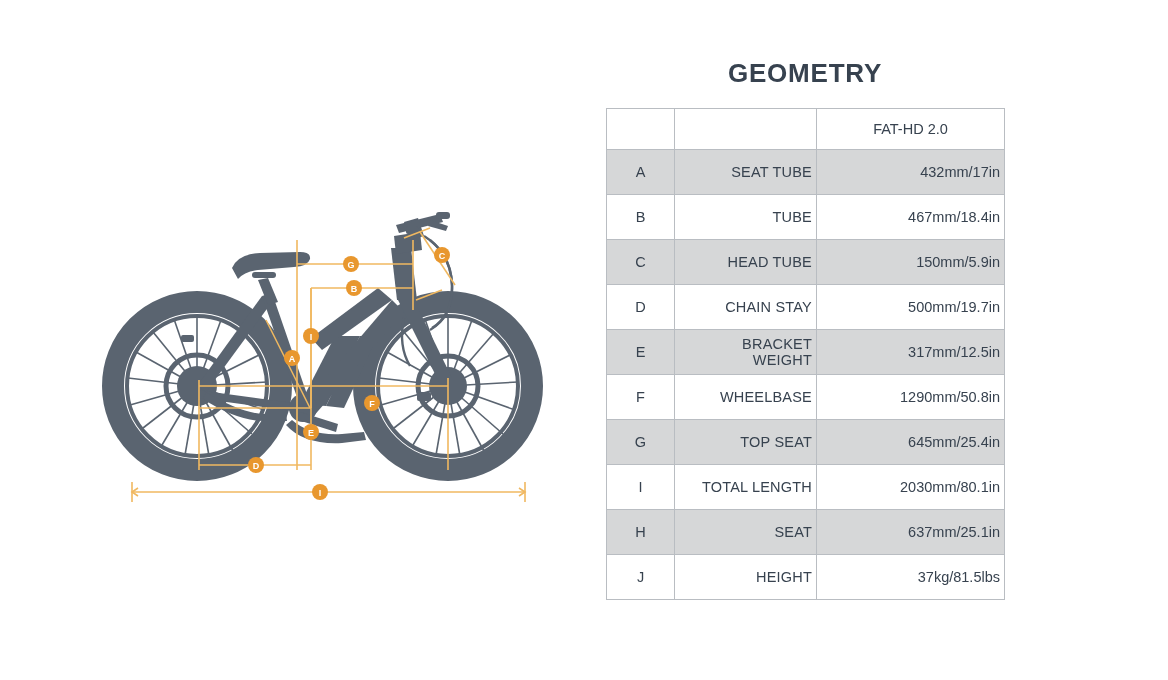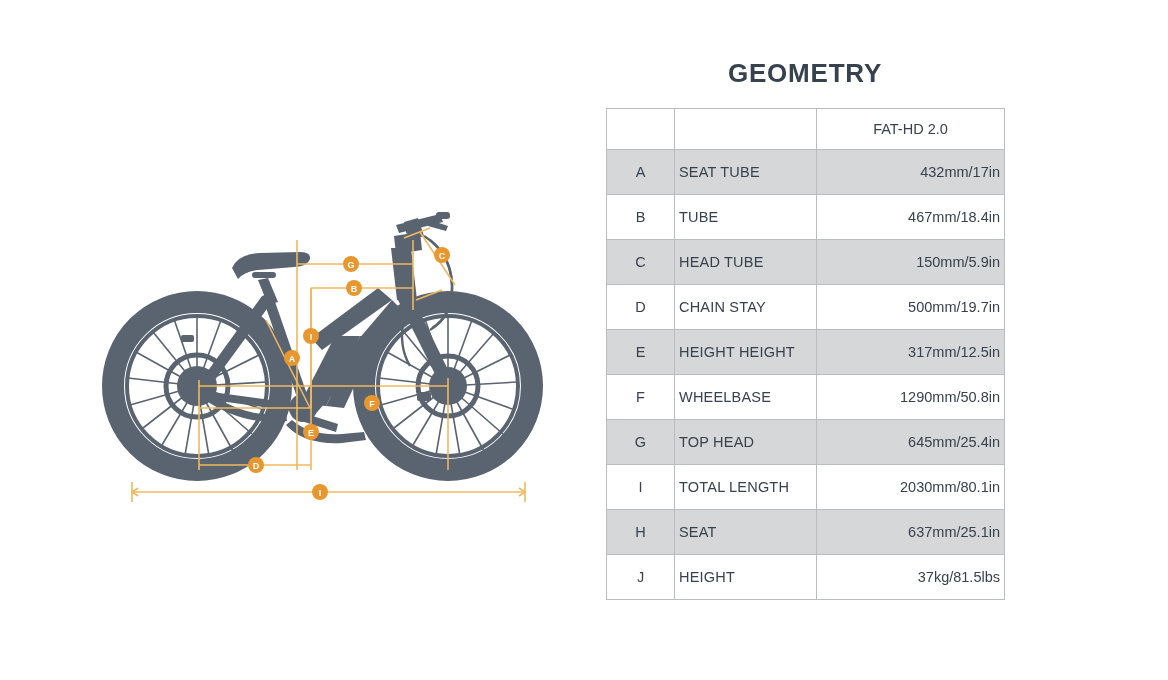--- a/index.html
+++ b/index.html
@@ -70,21 +70,21 @@
     padding: 0 4px;
     color: #37424f;
     font-size: 14.5px;
     box-sizing: border-box;
   }
   col.c-letter { width: 68px; }
   col.c-name   { width: 142px; }
   col.c-value  { width: 188px; }
 
   td.letter { text-align: center; font-size: 15px; }
-  td.name   { text-align: left;  padding-left: 16px; letter-spacing: .2px; }
+  td.name   { text-align: right;  padding-left: 16px; letter-spacing: .2px; }
   td.value  { text-align: right; font-size: 15px; }
 
   tr.shade td { background: #d6d7d8; }
   tr.plain td { background: #ffffff; }
 
   tr.headrow td { background: #ffffff; height: 41px; }
   td.head-value {
     text-align: center;
     font-size: 16px;
     color: #37424f;
@@ -338,31 +338,31 @@
             <td class="name">HEAD TUBE</td>
             <td class="value">150mm/5.9in</td>
           </tr>
           <tr class="plain">
             <td class="letter">D</td>
             <td class="name">CHAIN STAY</td>
             <td class="value">500mm/19.7in</td>
           </tr>
           <tr class="shade">
             <td class="letter">E</td>
-            <td class="name">HEIGHT HEIGHT</td>
+            <td class="name">BRACKET WEIGHT</td>
             <td class="value">317mm/12.5in</td>
           </tr>
           <tr class="plain">
             <td class="letter">F</td>
             <td class="name">WHEELBASE</td>
             <td class="value">1290mm/50.8in</td>
           </tr>
           <tr class="shade">
             <td class="letter">G</td>
-            <td class="name">TOP HEAD</td>
+            <td class="name">TOP SEAT</td>
             <td class="value">645mm/25.4in</td>
           </tr>
           <tr class="plain">
             <td class="letter">I</td>
             <td class="name">TOTAL LENGTH</td>
             <td class="value">2030mm/80.1in</td>
           </tr>
           <tr class="shade">
             <td class="letter">H</td>
             <td class="name">SEAT</td>

